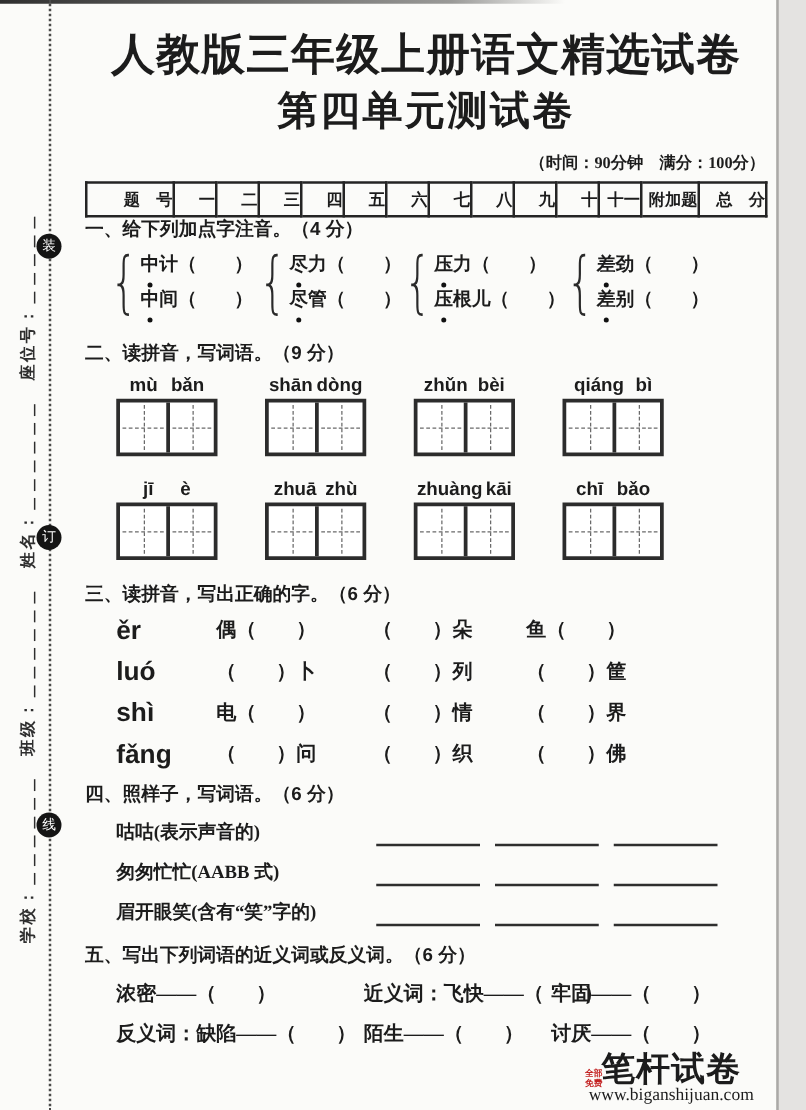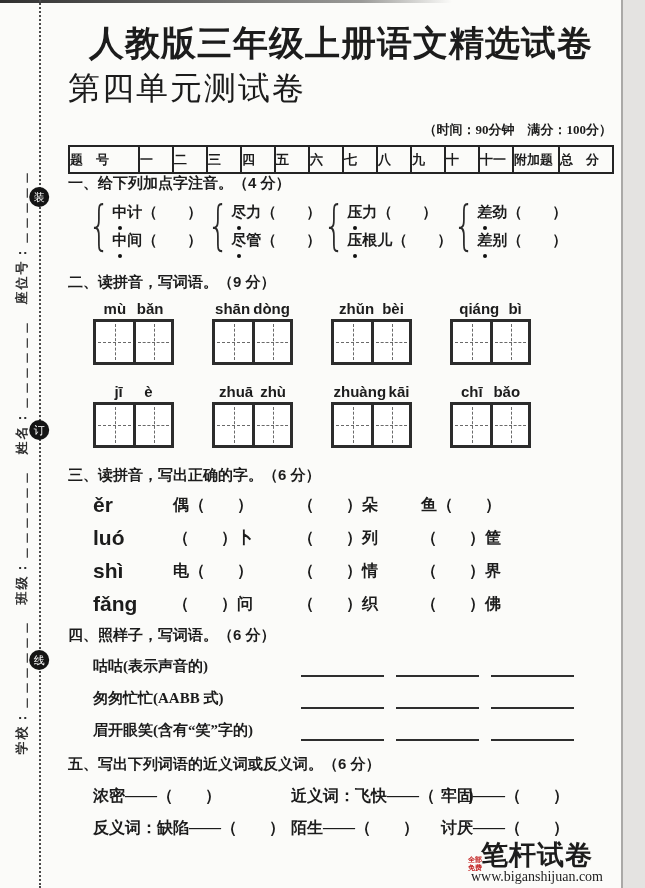--- a/index.html
+++ b/index.html
@@ -25,28 +25,28 @@
     font-family:"Liberation Sans",sans-serif; }
   .student-info { position:absolute; width:760px; height:24px;
     left:-355px; top:450px; transform:rotate(-90deg);
     font-size:13px; font-weight:bold; letter-spacing:2px; color:#2e2e2e;
     white-space:nowrap; text-align:center; }
 
   .content { position:absolute; left:68px; top:0; width:546px; }
 
   .title { margin-top:20px; text-align:center; font-size:35px; font-weight:bold;
     font-family:"Liberation Sans","DejaVu Sans",sans-serif; letter-spacing:1px; }
-  .subtitle { margin-top:0; text-align:left; font-size:32px; font-weight:normal;
+  .subtitle { margin-top:0; text-align:center; font-size:32px; font-weight:bold;
     font-family:"Liberation Sans","DejaVu Sans",sans-serif; letter-spacing:2px; }
   .info { margin-top:10px; text-align:right; font-size:13px; font-weight:bold;
     padding-right:2px; }
 
   table.score { margin-top:6px; width:544px; table-layout:fixed;
     border-collapse:collapse; }
-  table.score td { border:2px solid #242424; height:27px; text-align:left;
+  table.score td { border:2px solid #242424; height:27px; text-align:right;
     font-size:13px; font-weight:bold; font-family:"Liberation Sans",sans-serif; }
 
   .sec-head { font-size:15px; font-weight:bold;
     font-family:"Liberation Sans","DejaVu Sans",sans-serif; }
   #s1h { }
 
   .s1-groups { display:flex; margin:4px 0 0 14px; }
   .s1-group { display:flex; align-items:center; }
   .s1-group:nth-child(1){ width:119px; }
   .s1-group:nth-child(2){ width:116px; }

